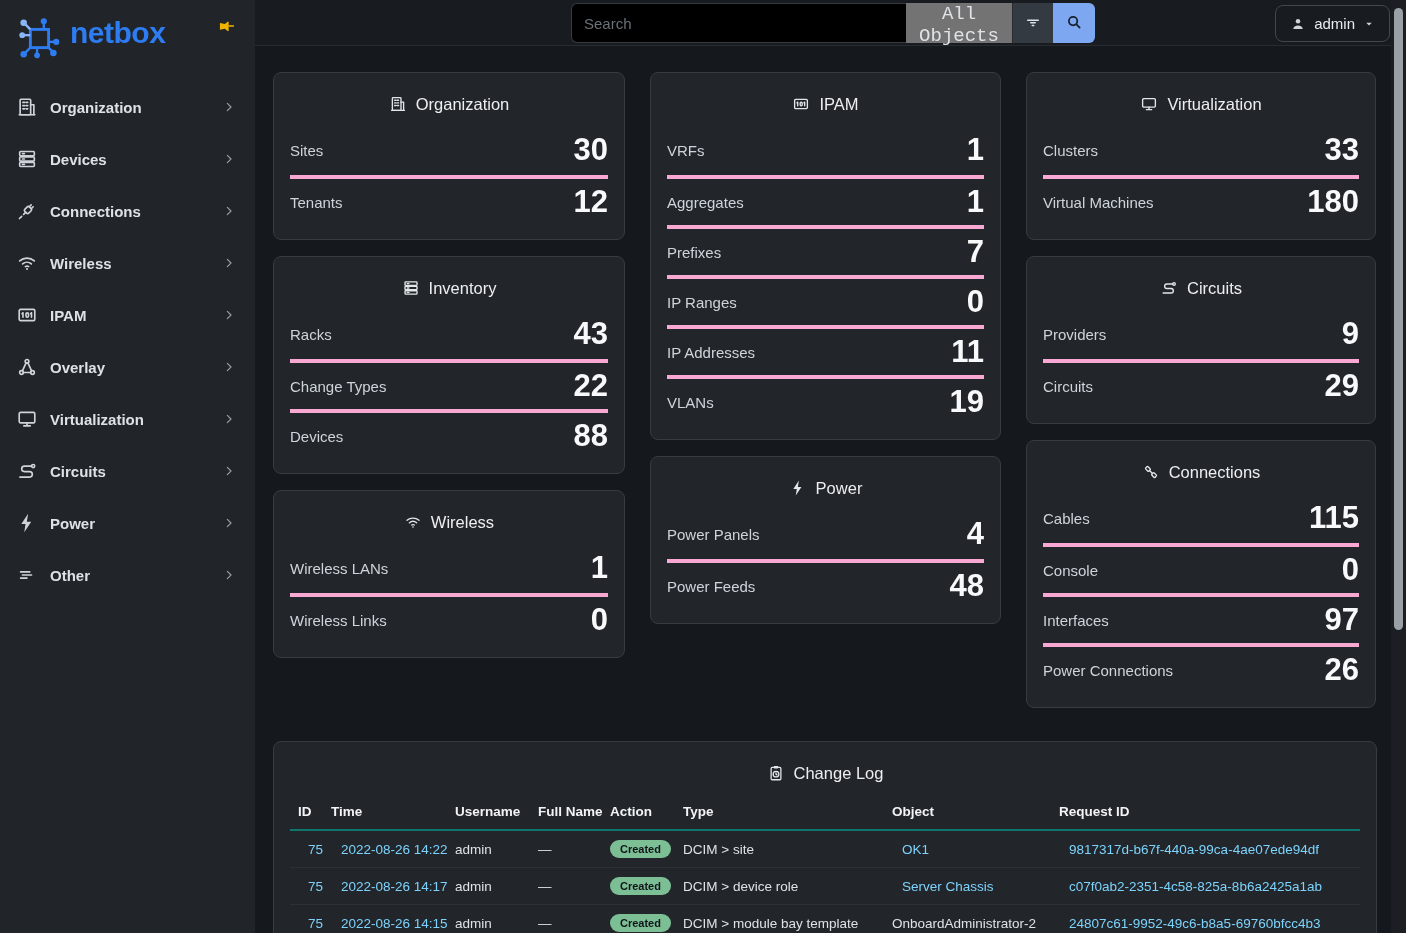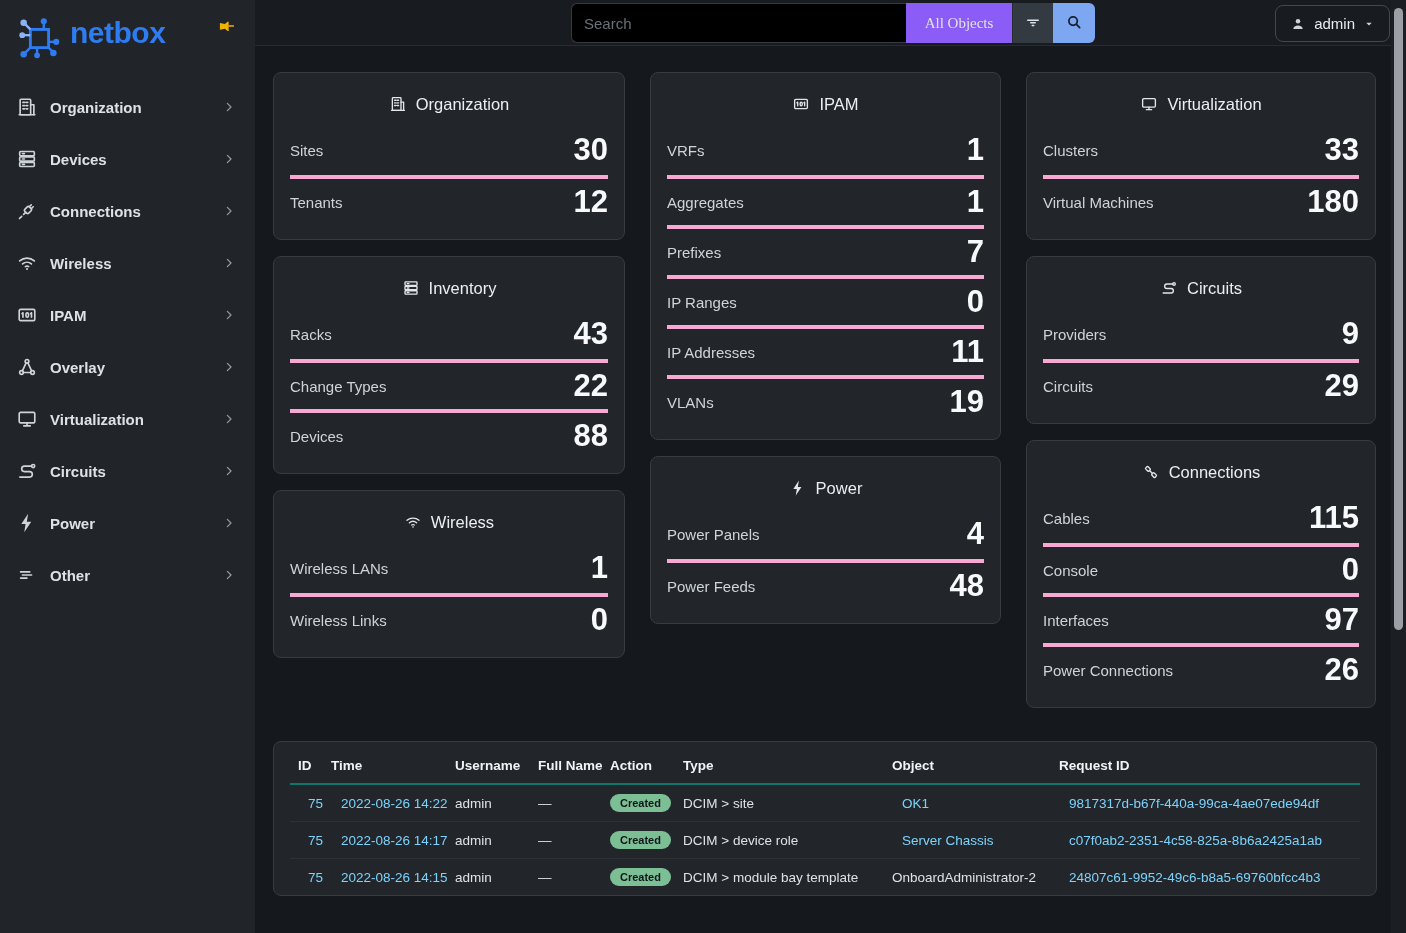--- a/index.html
+++ b/index.html
@@ -36,22 +36,22 @@
     position:absolute; left:316px; top:3px; width:524px; height:40px;
     display:flex; align-items:stretch;
   }
   .search-input {
     flex:1 1 auto; background:#000000; border:1px solid #343a40; border-right:none;
     border-radius:6px 0 0 6px; color:#dee2e6; font-size:15px; padding:0 12px; outline:none;
     font-family:"Liberation Sans","DejaVu Sans",sans-serif;
   }
   .search-input::placeholder { color:#6a7177; }
   .scope-btn {
-    width:106px; background:#8b5cf6; border:none; color:#dfe3e7; font-size:15px;
-    cursor:pointer; font-family:Liberation Serif, serif;
+    width:106px; background:#737373; border:none; color:#dfe3e7; font-size:19px;
+    cursor:pointer; font-family:Liberation Mono, monospace;
   }
   .filter-btn {
     width:41px; background:#343a41; border:none; border-left:1px solid #272c31;
     color:#dfe3e7; cursor:pointer; display:flex; align-items:center; justify-content:center;
   }
   .filter-btn svg { width:18px; height:18px; }
   .submit-btn {
     width:42px; background:#7da7f0; border:none; border-radius:0 6px 6px 0;
     color:#17222e; cursor:pointer; display:flex; align-items:center; justify-content:center;
   }
@@ -541,20 +541,31 @@
             <div class="stat-row">
     <span class="stat-label">Power Connections</span>
     <a class="stat-value">26</a>
   </div>
           </div>
   </section>
       </div>
   </div>
 
   <section class="card changelog-card">
+    <div class="card-title">
+      <span class="card-icon">
+        <svg viewBox="0 0 24 24" stroke="currentColor" stroke-width="1.7" fill="none" stroke-linecap="round">
+          <rect x="5.5" y="4.5" width="13" height="16.5" rx="1.5"></rect>
+          <rect x="9" y="2.5" width="6" height="3.6" rx="1" fill="currentColor" stroke="none"></rect>
+          <circle cx="12" cy="13.5" r="3.8"></circle>
+            <path d="M12 11.8v1.7l1.4 1.1"></path>
+        </svg>
+      </span>
+      <span class="card-title-text">Change Log</span>
+    </div>
     <table class="cl-table">
       <colgroup>
         <col style="width:33px">
           <col style="width:124px">
           <col style="width:83px">
           <col style="width:72px">
         <col style="width:73px">
           <col style="width:209px">
           <col style="width:167px">
           <col>

